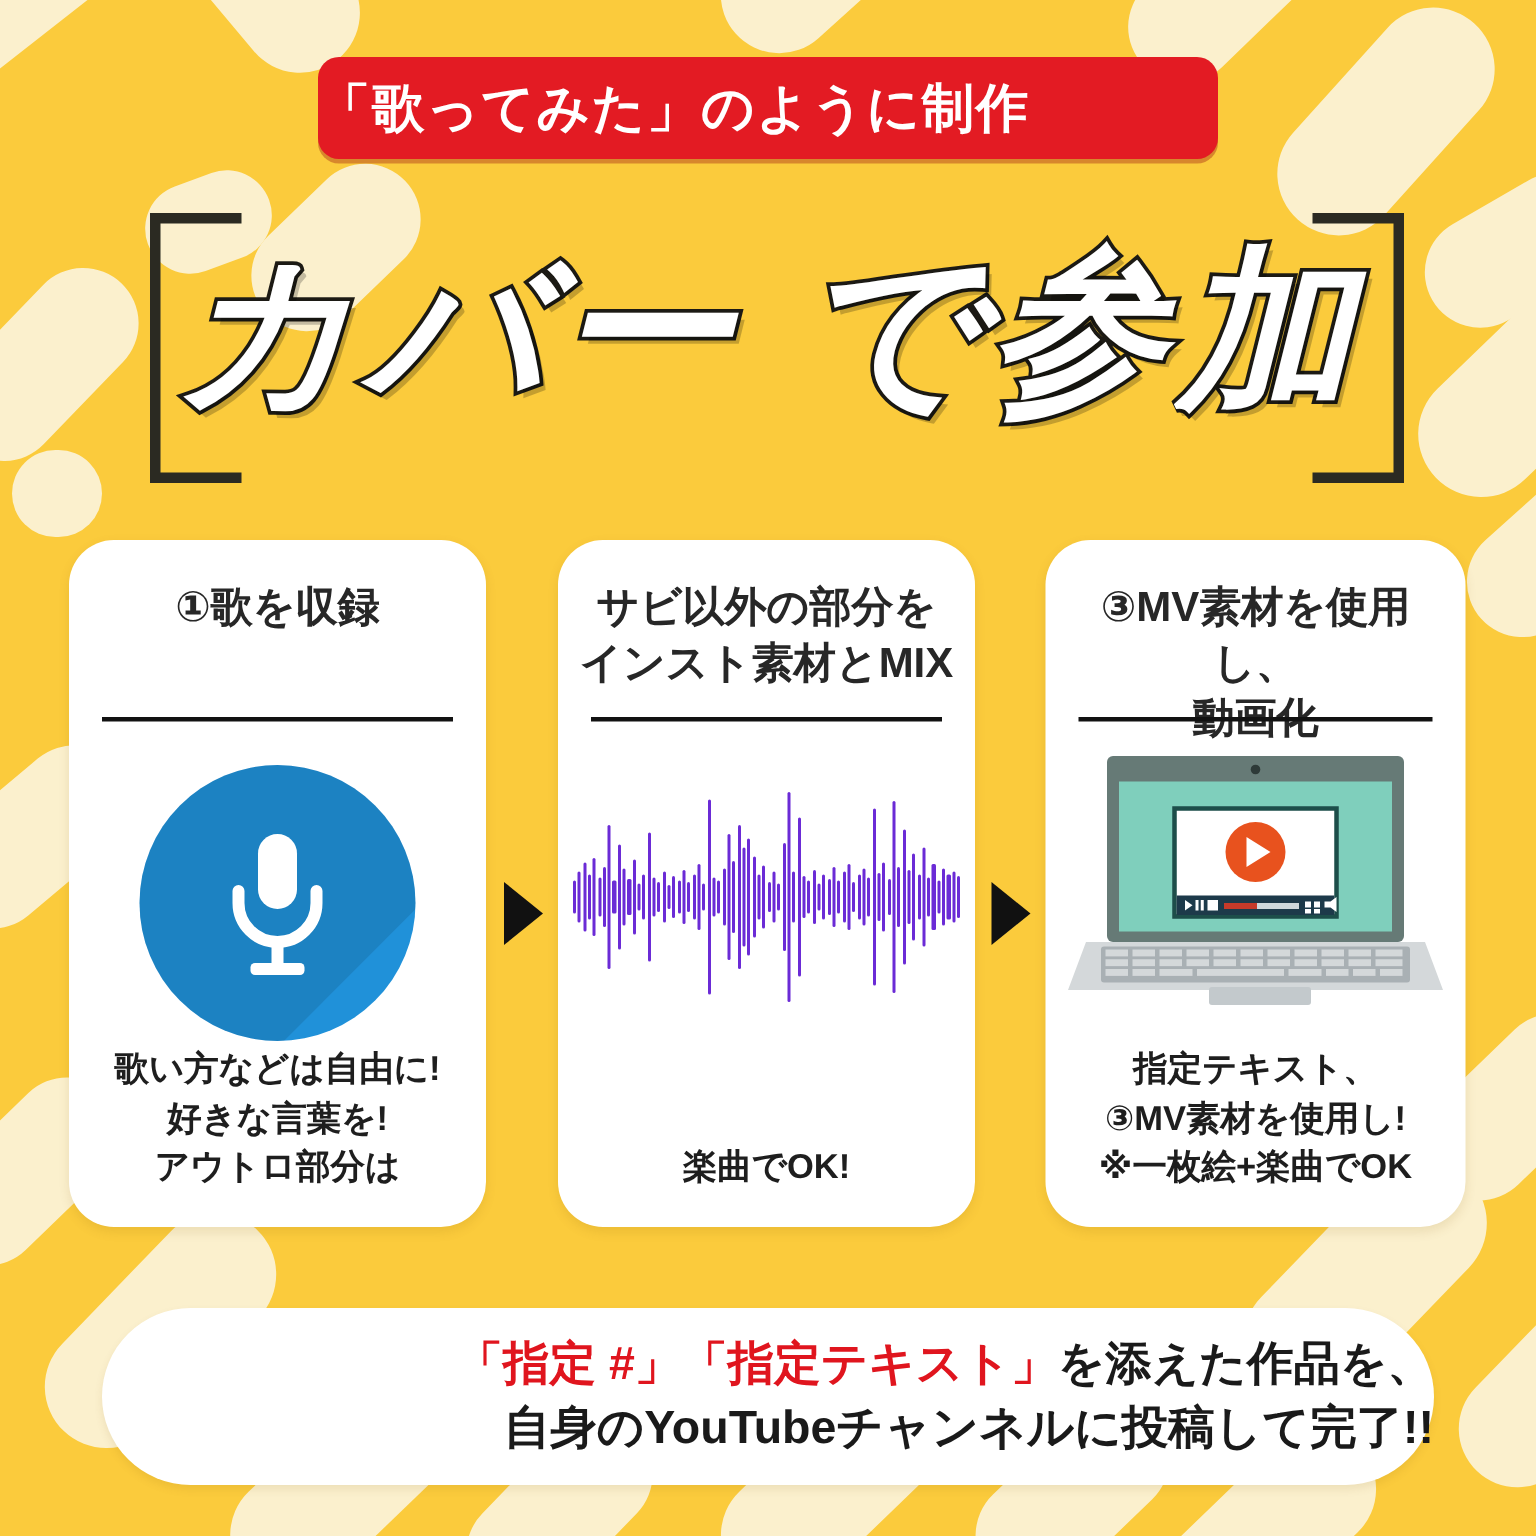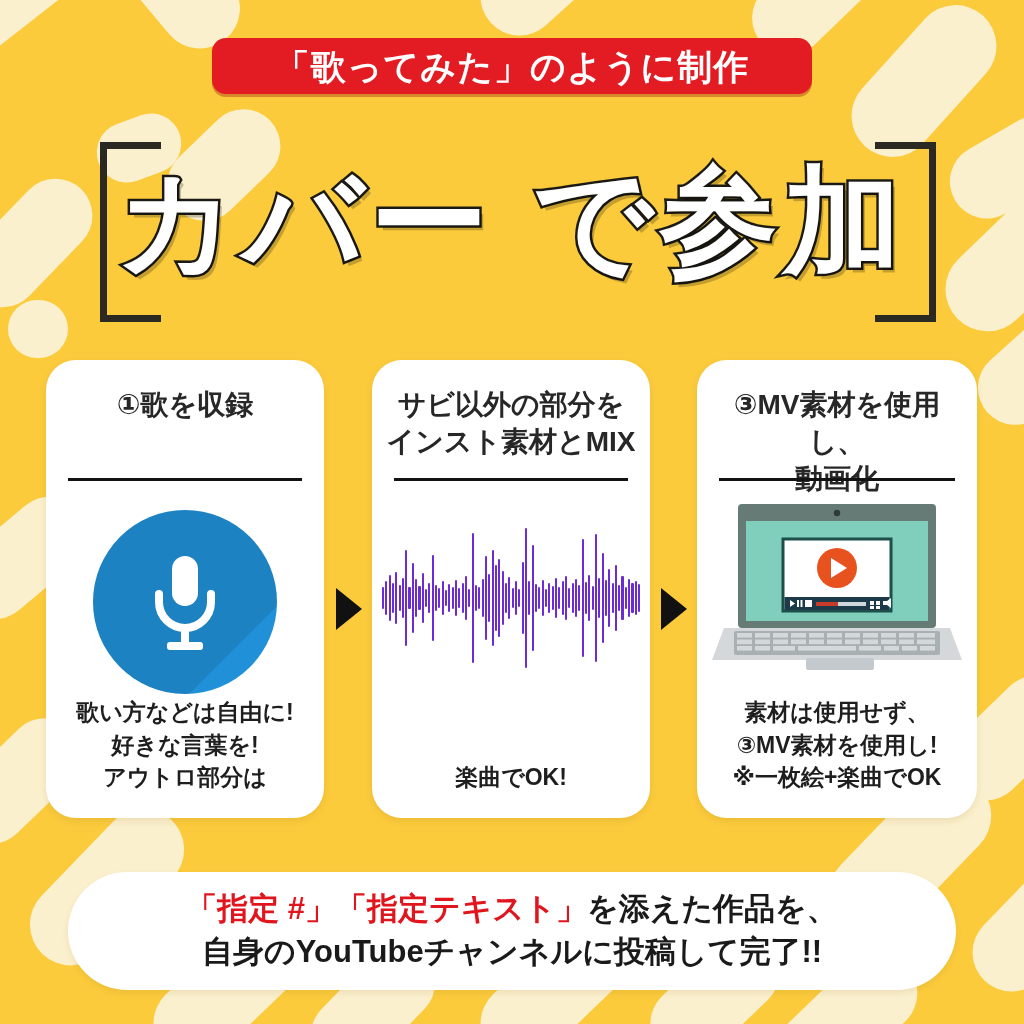--- a/index.html
+++ b/index.html
@@ -28,41 +28,41 @@
 
   
   #header {
     position: absolute;
     top: 0; left: 0; right: 0;
     z-index: 5;
   }
   #badge {
     position: absolute;
     left: 212px; top: 38px;
-    width: 600px; height: 56px;
+    width: 600px; height: 68px;
     background: #E31B23;
     border-radius: 14px;
     display: flex;
     align-items: center;
-    justify-content: center;
     box-shadow: 0 3px 0 rgba(150,10,15,0.35);
   }
   #badge-text {
     color: #ffffff;
     font-size: 35px;
     font-weight: bold;
     letter-spacing: 1px;
     line-height: 1;
     white-space: nowrap;
   }
 
   #title-wrap {
     position: absolute;
     left: 0; right: 0; top: 134px;
     height: 180px;
+    font-style: italic;
   }
   .bracket {
     position: absolute;
     top: 8px;
     width: 54px;
     height: 166px;
     border-top: 7px solid #2B2A22;
     border-bottom: 7px solid #2B2A22;
   }
   .bracket.left  { left: 100px;  border-left: 7px solid #2B2A22; }
@@ -200,21 +200,21 @@
   
   #bottom-banner {
     position: absolute;
     left: 68px; top: 872px;
     width: 888px; height: 118px;
     background: #FFFFFF;
     border-radius: 59px;
     z-index: 5;
     display: flex;
     flex-direction: column;
-    align-items: center;
+    align-items: flex-end;
     justify-content: center;
     box-shadow: 0 3px 6px rgba(120,80,0,0.10);
   }
   .banner-line {
     font-size: 31px;
     font-weight: bold;
     color: #1A1A1A;
     line-height: 1.38;
     white-space: nowrap;
     letter-spacing: 0px;
@@ -443,21 +443,21 @@
             <rect x="88" y="144" width="58" height="4.6"></rect>
           <rect x="149" y="144" width="22" height="4.6"></rect>
             <rect x="174" y="144" width="15" height="4.6"></rect>
           <rect x="192" y="144" width="15" height="4.6"></rect>
             <rect x="210" y="144" width="15" height="4.6"></rect>
         </g>
         <rect x="96" y="156" width="68" height="12" rx="2" fill="#C3C9CC"></rect>
       </svg>
     </div>
     <div class="card-caption">
-      <span>素材は使用せず、</span>
+      <span>指定テキスト、</span>
       <span>③MV素材を使用し!</span>
       <span>※一枚絵+楽曲でOK</span>
     </div>
   </div>
 
 </div>
 
 <div class="arrow a1"></div>
 <div class="arrow a2"></div>
 

